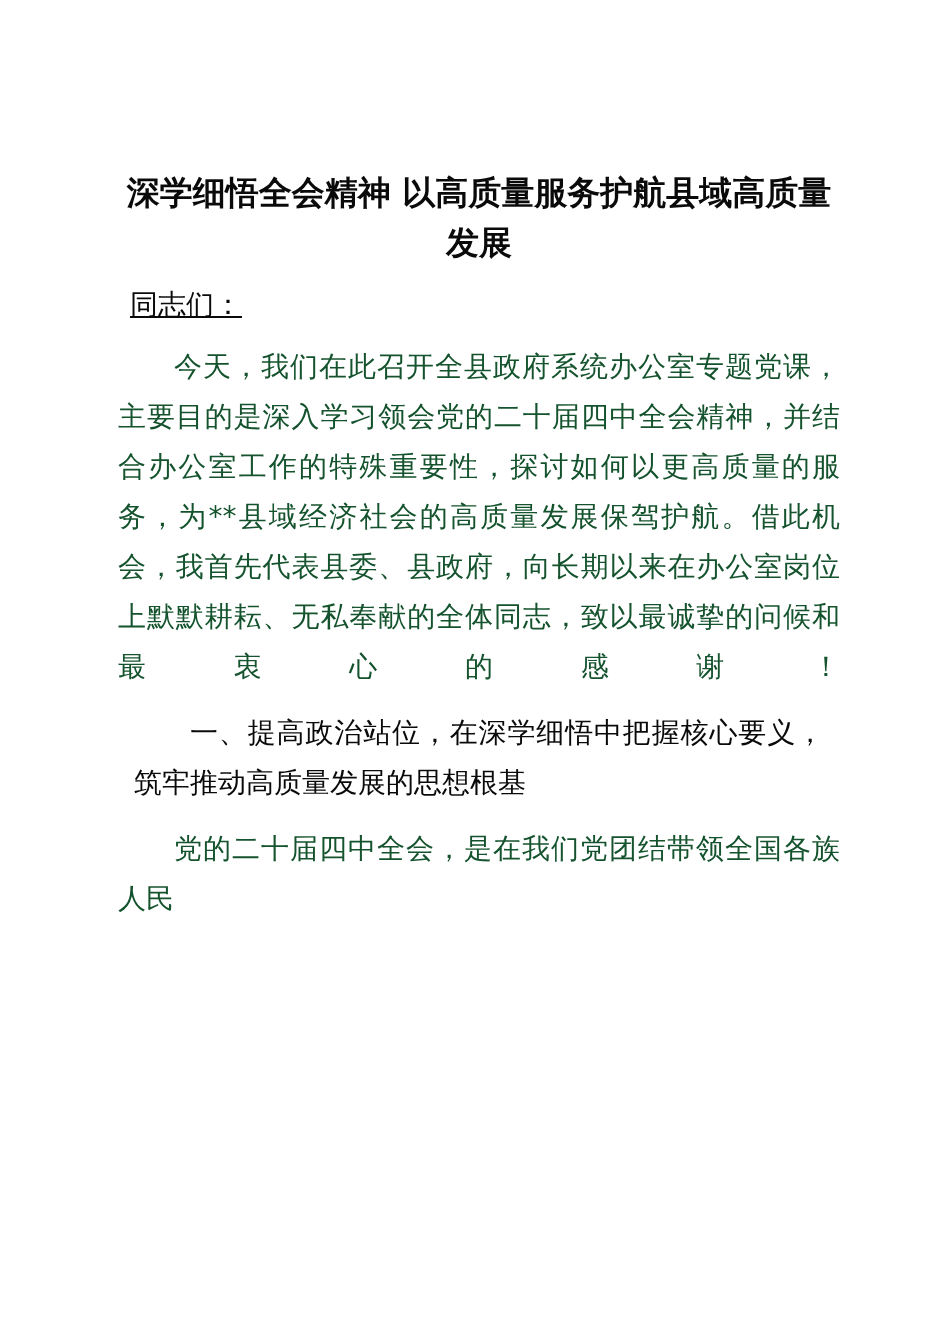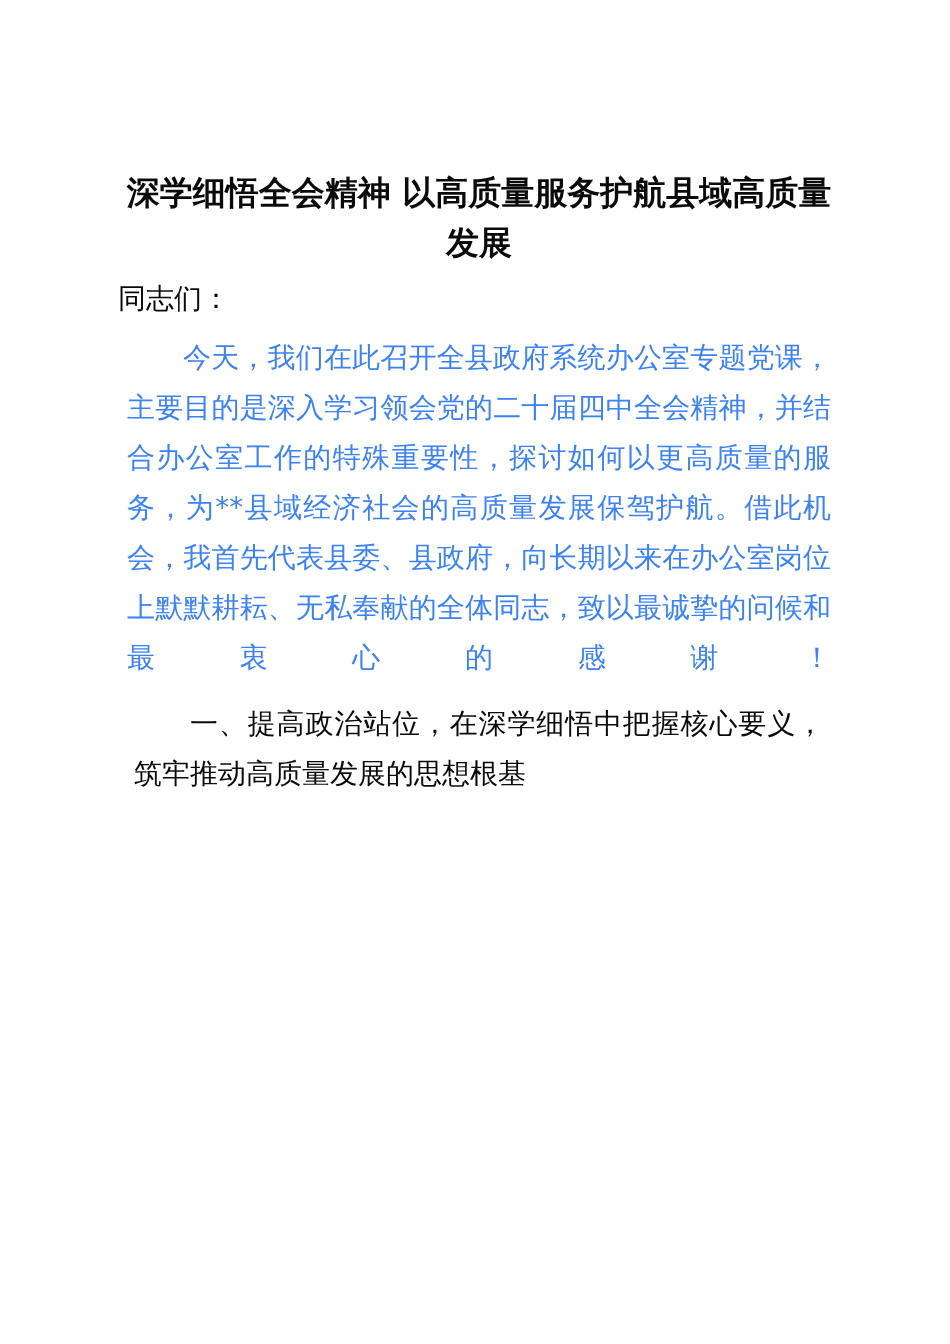--- a/index.html
+++ b/index.html
@@ -30,35 +30,36 @@
     line-height: 50px;
     text-align: center;
     letter-spacing: 0px;
     margin: 0 0 6px 0;
     padding: 0 6px;
     color: #0a0a0a;
   }
   .salutation {
     font-size: 28px;
     line-height: 50px;
-    margin: 0;
+    margin: 12px;
     padding: 0;
     text-align: justify;
     text-justify: inter-character;
     color: #0a0a0a;
+    text-decoration: underline;
   }
   .para {
     font-size: 28px;
     line-height: 50px;
-    margin: 9px;
+    margin: 0;
     padding: 0;
     text-indent: 2em;
     text-align: justify;
     text-justify: inter-character;
-    color: #3b82f6;
+    color: #14532d;
     word-break: break-all;
   }
   .section-heading {
     font-family: "Liberation Sans", "DejaVu Sans", sans-serif;
     font-size: 28px;
     line-height: 50px;
     margin: 16px;
     padding: 0;
     text-indent: 2em;
     text-align: justify;
@@ -79,15 +80,16 @@
 
     <h1 class="doc-title">深学细悟全会精神 以高质量服务护航县域高质量发展</h1>
 
     <p class="salutation">同志们：</p>
 
     <p class="para justify-all">今天，我们在此召开全县政府系统办公室专题党课，主要目的是深入学习领会党的二十届四中全会精神，并结合办公室工作的特殊重要性，探讨如何以更高质量的服务，为**县域经济社会的高质量发展保驾护航。借此机会，我首先代表县委、县政府，向长期以来在办公室岗位上默默耕耘、无私奉献的全体同志，致以最诚挚的问候和最衷心的感谢！</p>
 
 
     <p class="section-heading">一、提高政治站位，在深学细悟中把握核心要义，筑牢推动高质量发展的思想根基</p>
 
+    <p class="para">党的二十届四中全会，是在我们党团结带领全国各族人民</p>
 
   </div>
 </div>
 
 </body></html>

